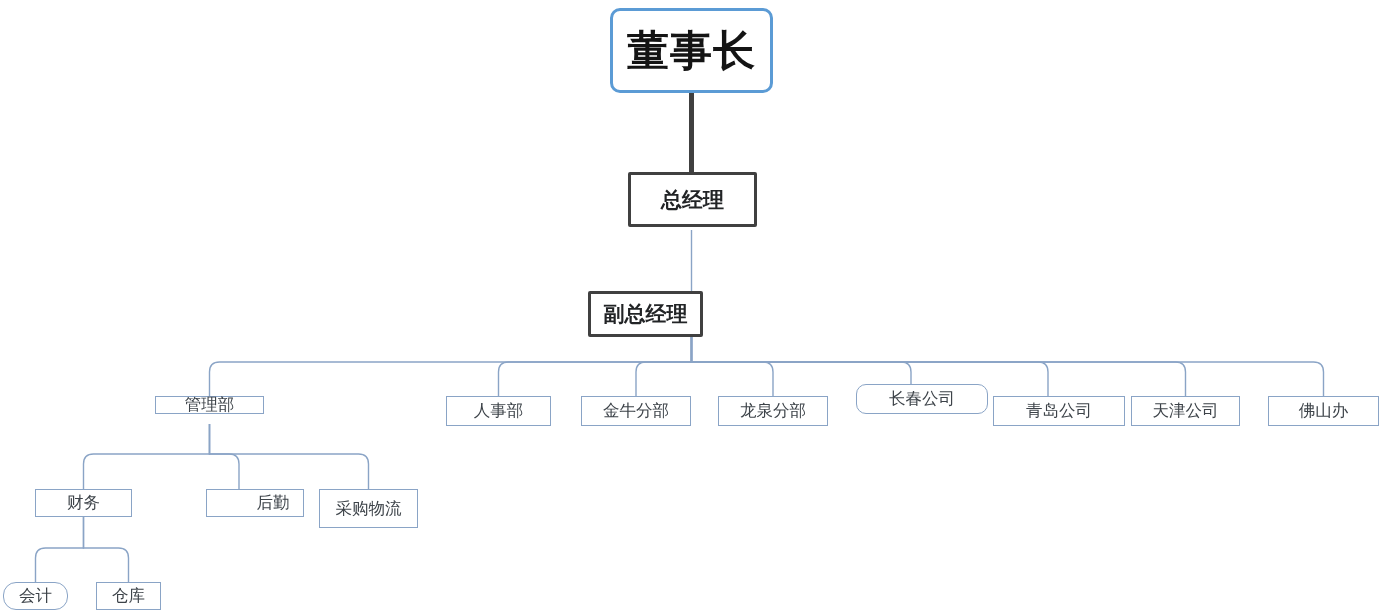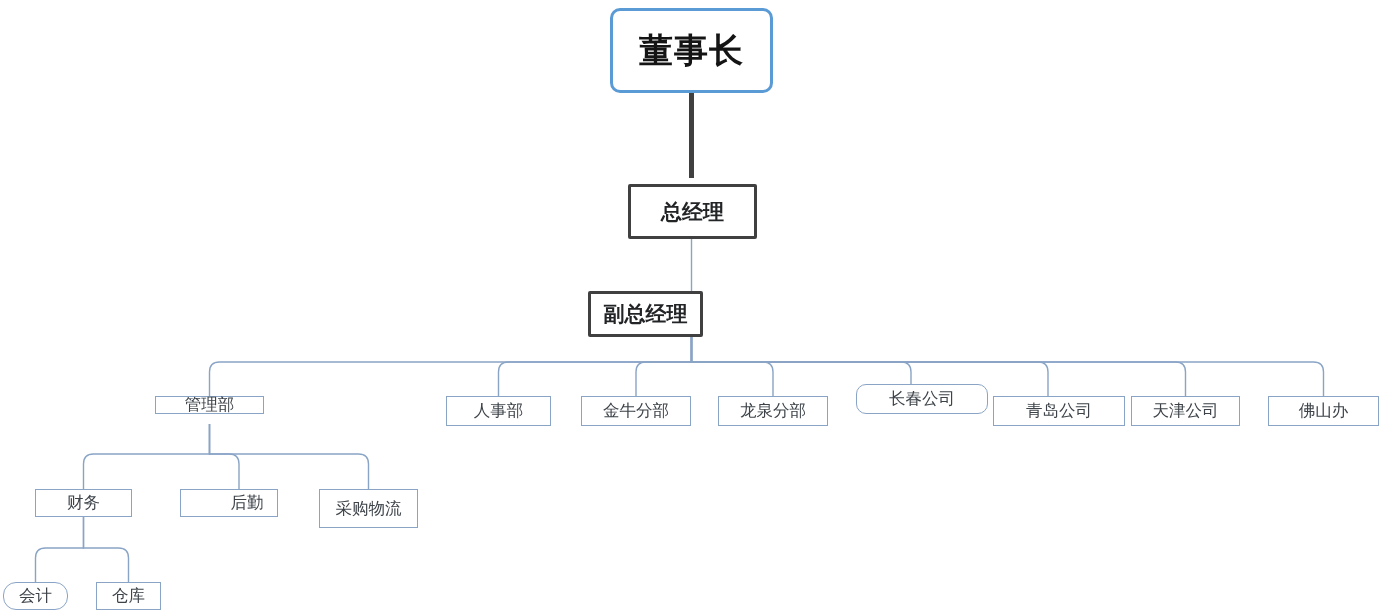--- a/index.html
+++ b/index.html
@@ -58,21 +58,21 @@
     border:3px solid var(--dark-border);
     border-radius:2px;
     font-weight:bold;
     font-size:21px;
     color:#222426;
   }
   .node.root{
     border:3px solid var(--accent-blue);
     border-radius:10px;
     font-weight:bold;
-    font-size:34px;
+    font-size:42px;
     color:var(--title-text);
     letter-spacing:1px;
   }
 </style>
 </head>
 <body>
 
 <div class="canvas">
 
   <svg class="edges" width="1383" height="616" viewBox="0 0 1383 616">
@@ -95,21 +95,21 @@
     <path class="edge" d="M209.5 424 L209.5 454 L358.5 454 Q368.5 454 368.5 464 L368.5 489"></path>
 
     <path class="edge" d="M83.5 515 L83.5 548 L45.5 548 Q35.5 548 35.5 558 L35.5 582"></path>
     <path class="edge" d="M83.5 515 L83.5 548 L118.5 548 Q128.5 548 128.5 558 L128.5 582"></path>
   </svg>
 
   <div class="node root" style="left:610px;top:8px;width:163px;height:85px;">
     <span>董事长</span>
   </div>
 
-  <div class="node mid" style="left:628px;top:184px;width:129px;height:55px;">
+  <div class="node mid" style="left:628px;top:172px;width:129px;height:55px;">
     <span>总经理</span>
   </div>
 
   <div class="node mid" style="left:588px;top:291px;width:115px;height:46px;">
     <span>副总经理</span>
   </div>
 
   <div class="node small" style="left:155px;top:396px;width:109px;height:18px;">
     <span>管理部</span>
   </div>
@@ -131,21 +131,21 @@
   <div class="node small" style="left:1131px;top:396px;width:109px;height:30px;">
     <span>天津公司</span>
   </div>
   <div class="node small" style="left:1268px;top:396px;width:111px;height:30px;">
     <span>佛山办</span>
   </div>
 
   <div class="node small" style="left:35px;top:489px;width:97px;height:28px;">
     <span>财务</span>
   </div>
-  <div class="node small" style="left:180px;top:489px;width:98px;height:28px;padding-left:36px;">
+  <div class="node small" style="left:206px;top:489px;width:98px;height:28px;padding-left:36px;">
     <span>后勤</span>
   </div>
   <div class="node small" style="left:319px;top:489px;width:99px;height:39px;">
     <span>采购物流</span>
   </div>
 
   <div class="node small" style="left:3px;top:582px;width:65px;height:28px;border-radius:13px;">
     <span>会计</span>
   </div>
   <div class="node small" style="left:96px;top:582px;width:65px;height:28px;">

